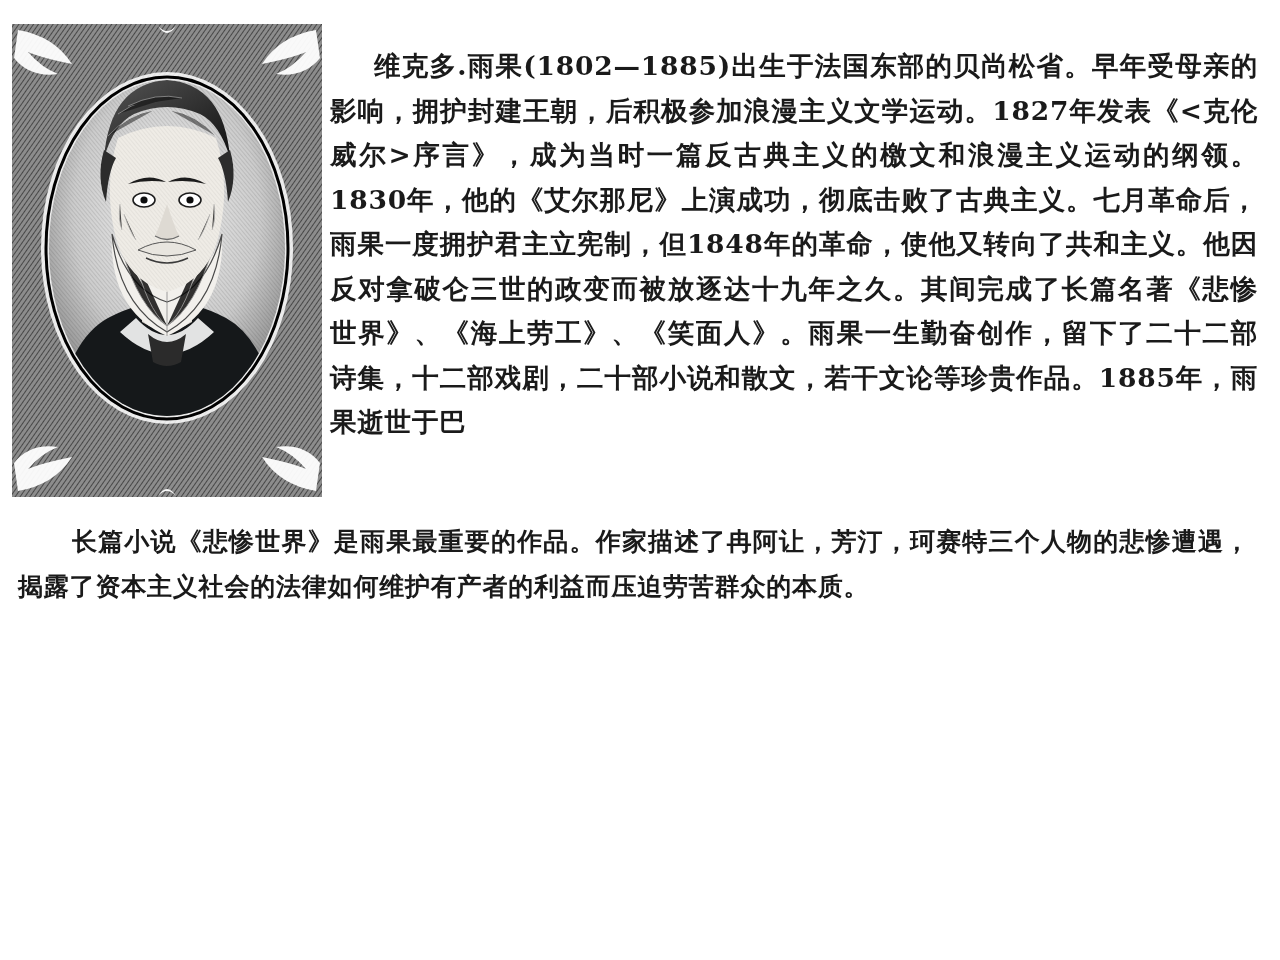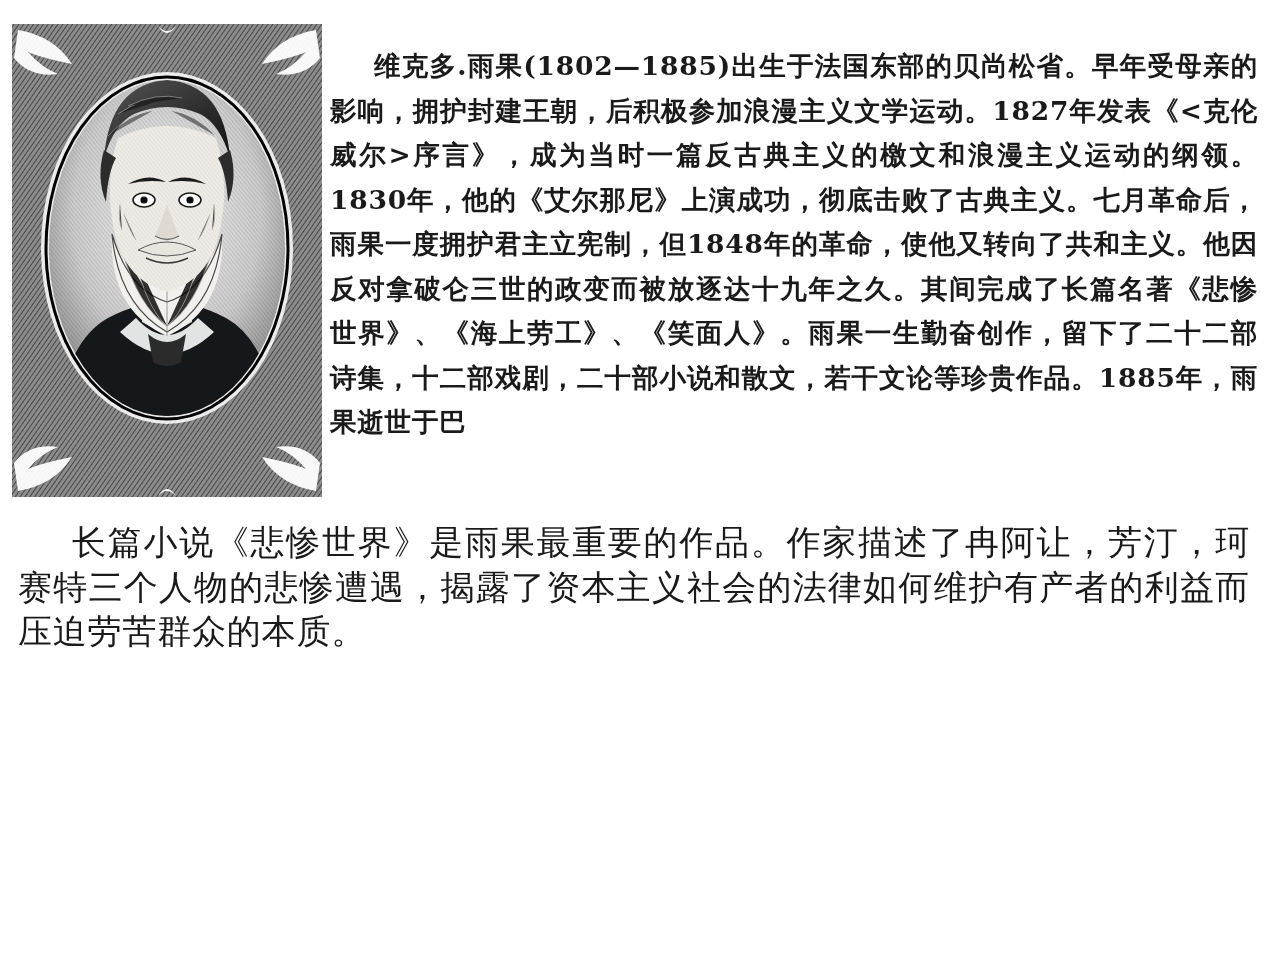--- a/index.html
+++ b/index.html
@@ -63,26 +63,26 @@
 
   
   .body-block {
     position: absolute;
     left: 18px;
     top: 520px;
     width: 1248px;
   }
 
   .para {
-    font-size: 34px;
+    font-size: 25px;
     line-height: 44.5px;
     letter-spacing: 0.8px;
     text-align: justify;
     text-justify: inter-character;
-    font-weight: 400;
+    font-weight: 700;
     color: #1a1a1a;
     text-indent: 54px;
     margin: 0 16px 14px 0;
     font-family: "DejaVu Serif", "Liberation Serif", serif;
   }
 
   .para:last-child { margin-bottom: 0; }
 </style>
 </head>
 <body>

